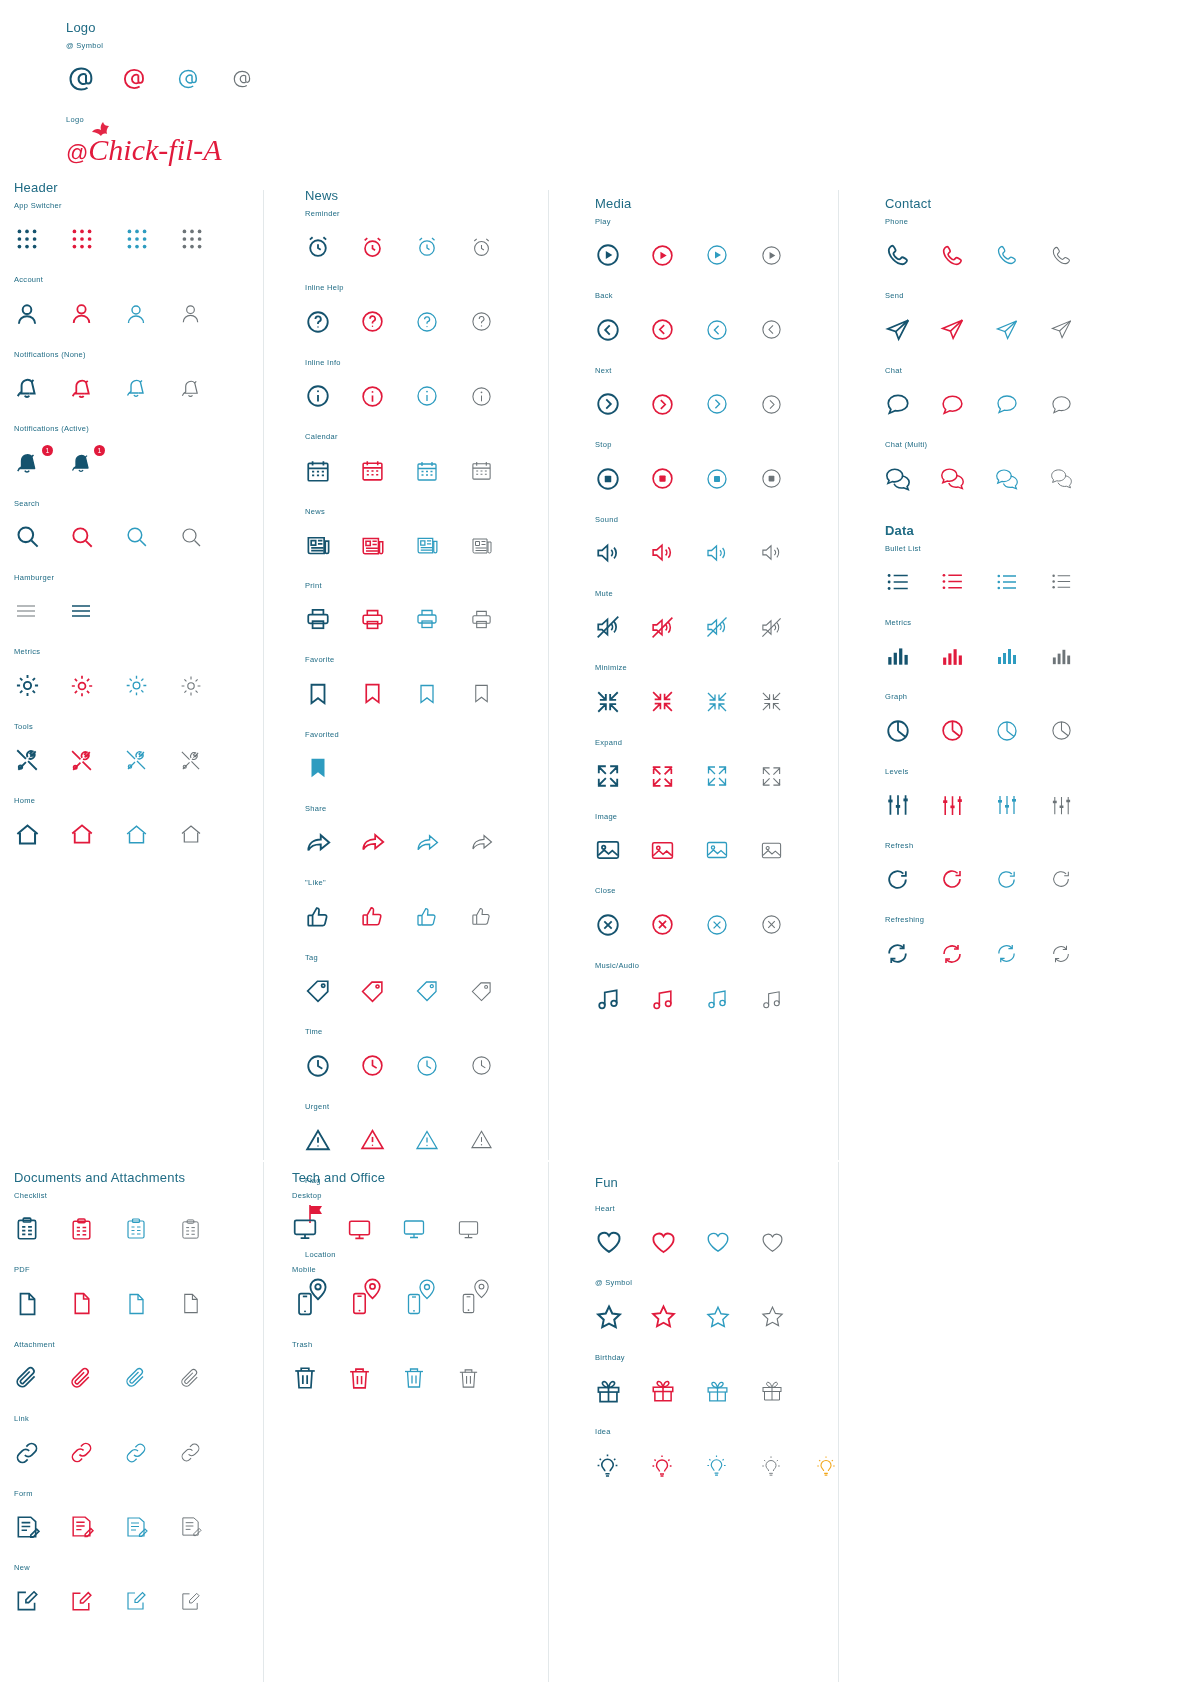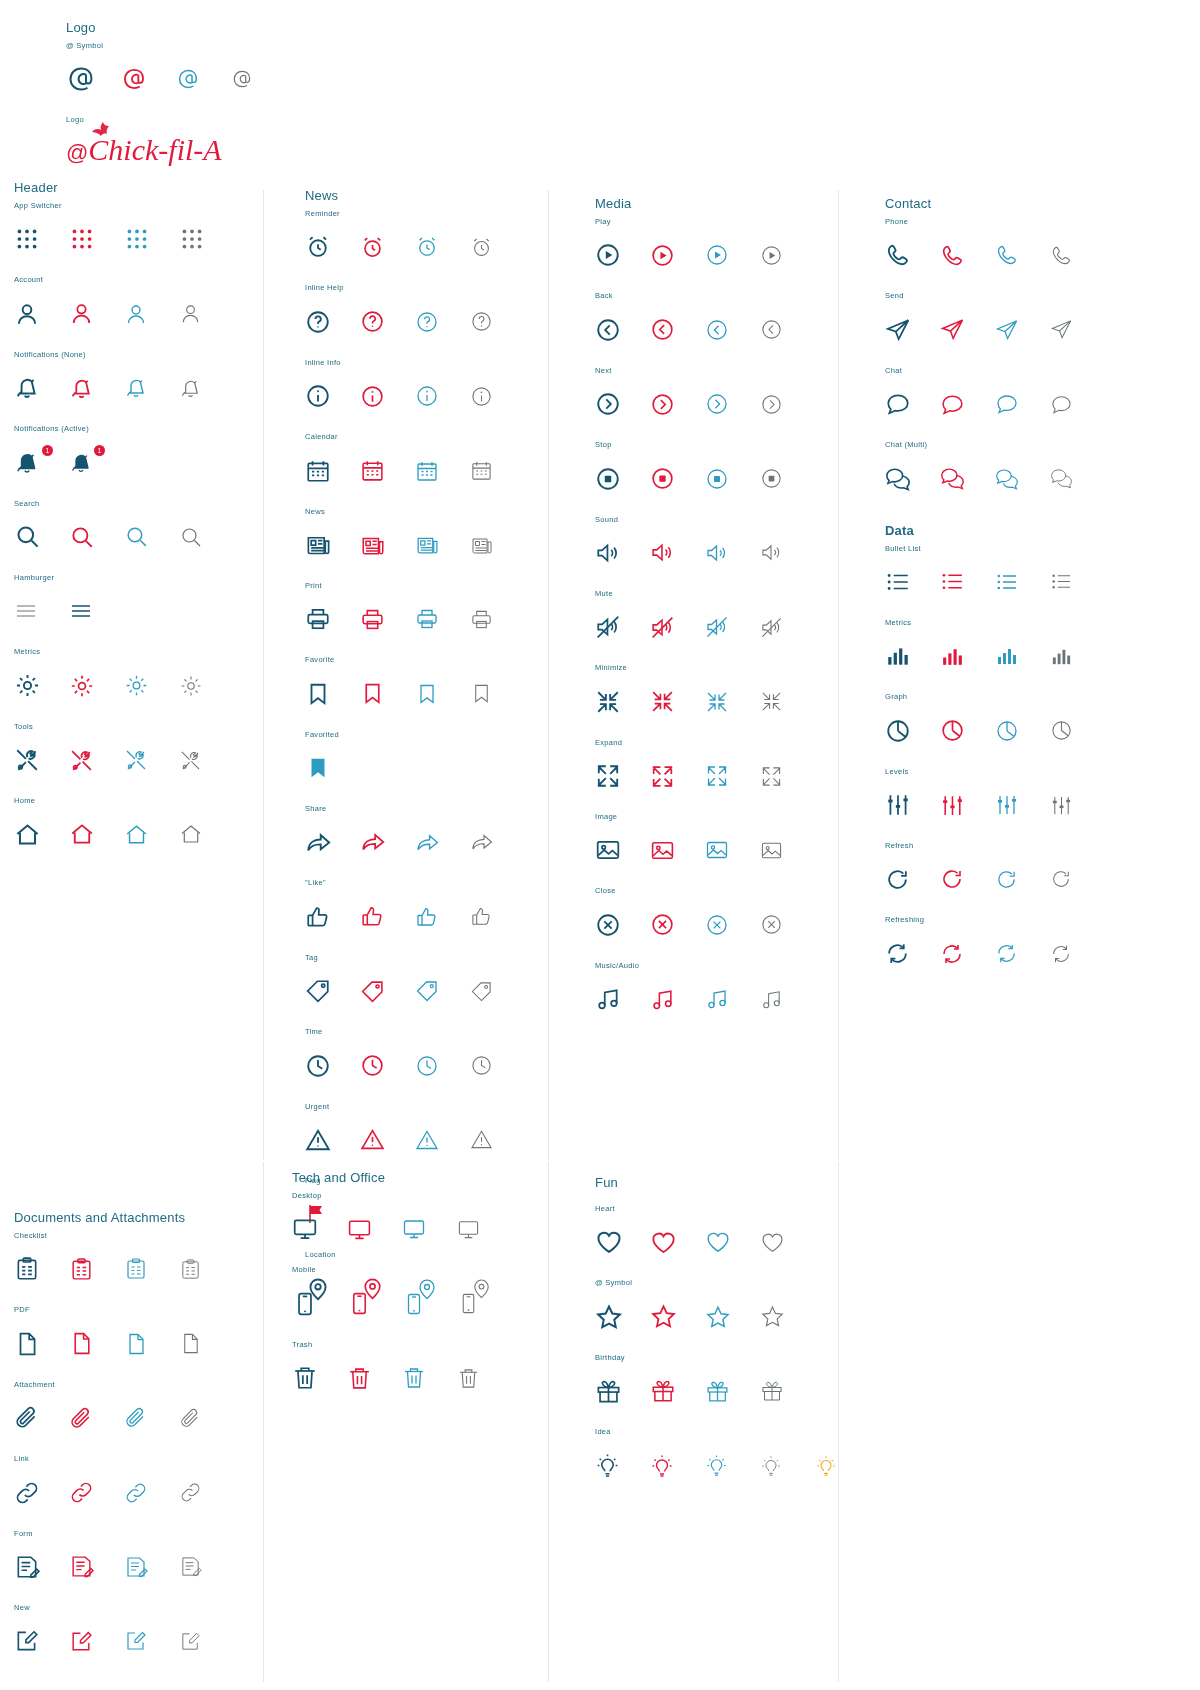--- a/index.html
+++ b/index.html
@@ -1546,21 +1546,21 @@
             <svg width="22" height="22" viewBox="0 0 24 24" fill="none" stroke="currentColor" stroke-width="1.1">
               <path d="M4 12a8 8 0 0 1 13.6-5.7"></path>
               <path d="M20 12a8 8 0 0 1-13.6 5.7"></path>
               <path d="M18 3v4h-4M6 21v-4h4"></path>
             </svg>
           </div>
       </div>
     </div>
   </div>
 
-  <div class="panel" style="left:14px; top:1170px; width:250px;margin-top:40px;">
+  <div class="panel" style="left:14px; top:1170px; width:250px;">
     <div class="section-title">Documents and Attachments</div>
 
     <div class="group">
       <div class="group-label">Checklist</div>
       <div class="row">
         <div class="cell c-navy">
             <svg width="26" height="26" viewBox="0 0 24 24" fill="none" stroke="currentColor" stroke-width="1.5">
               <rect x="4" y="4" width="16" height="17" rx="1.5"></rect>
               <rect x="8.5" y="2" width="7" height="3.5" rx="1"></rect>
               <path d="M7.5 10h3M7.5 13.5h3M7.5 17h3M13 10h3.5M13 13.5h3.5M13 17h3.5"></path>

